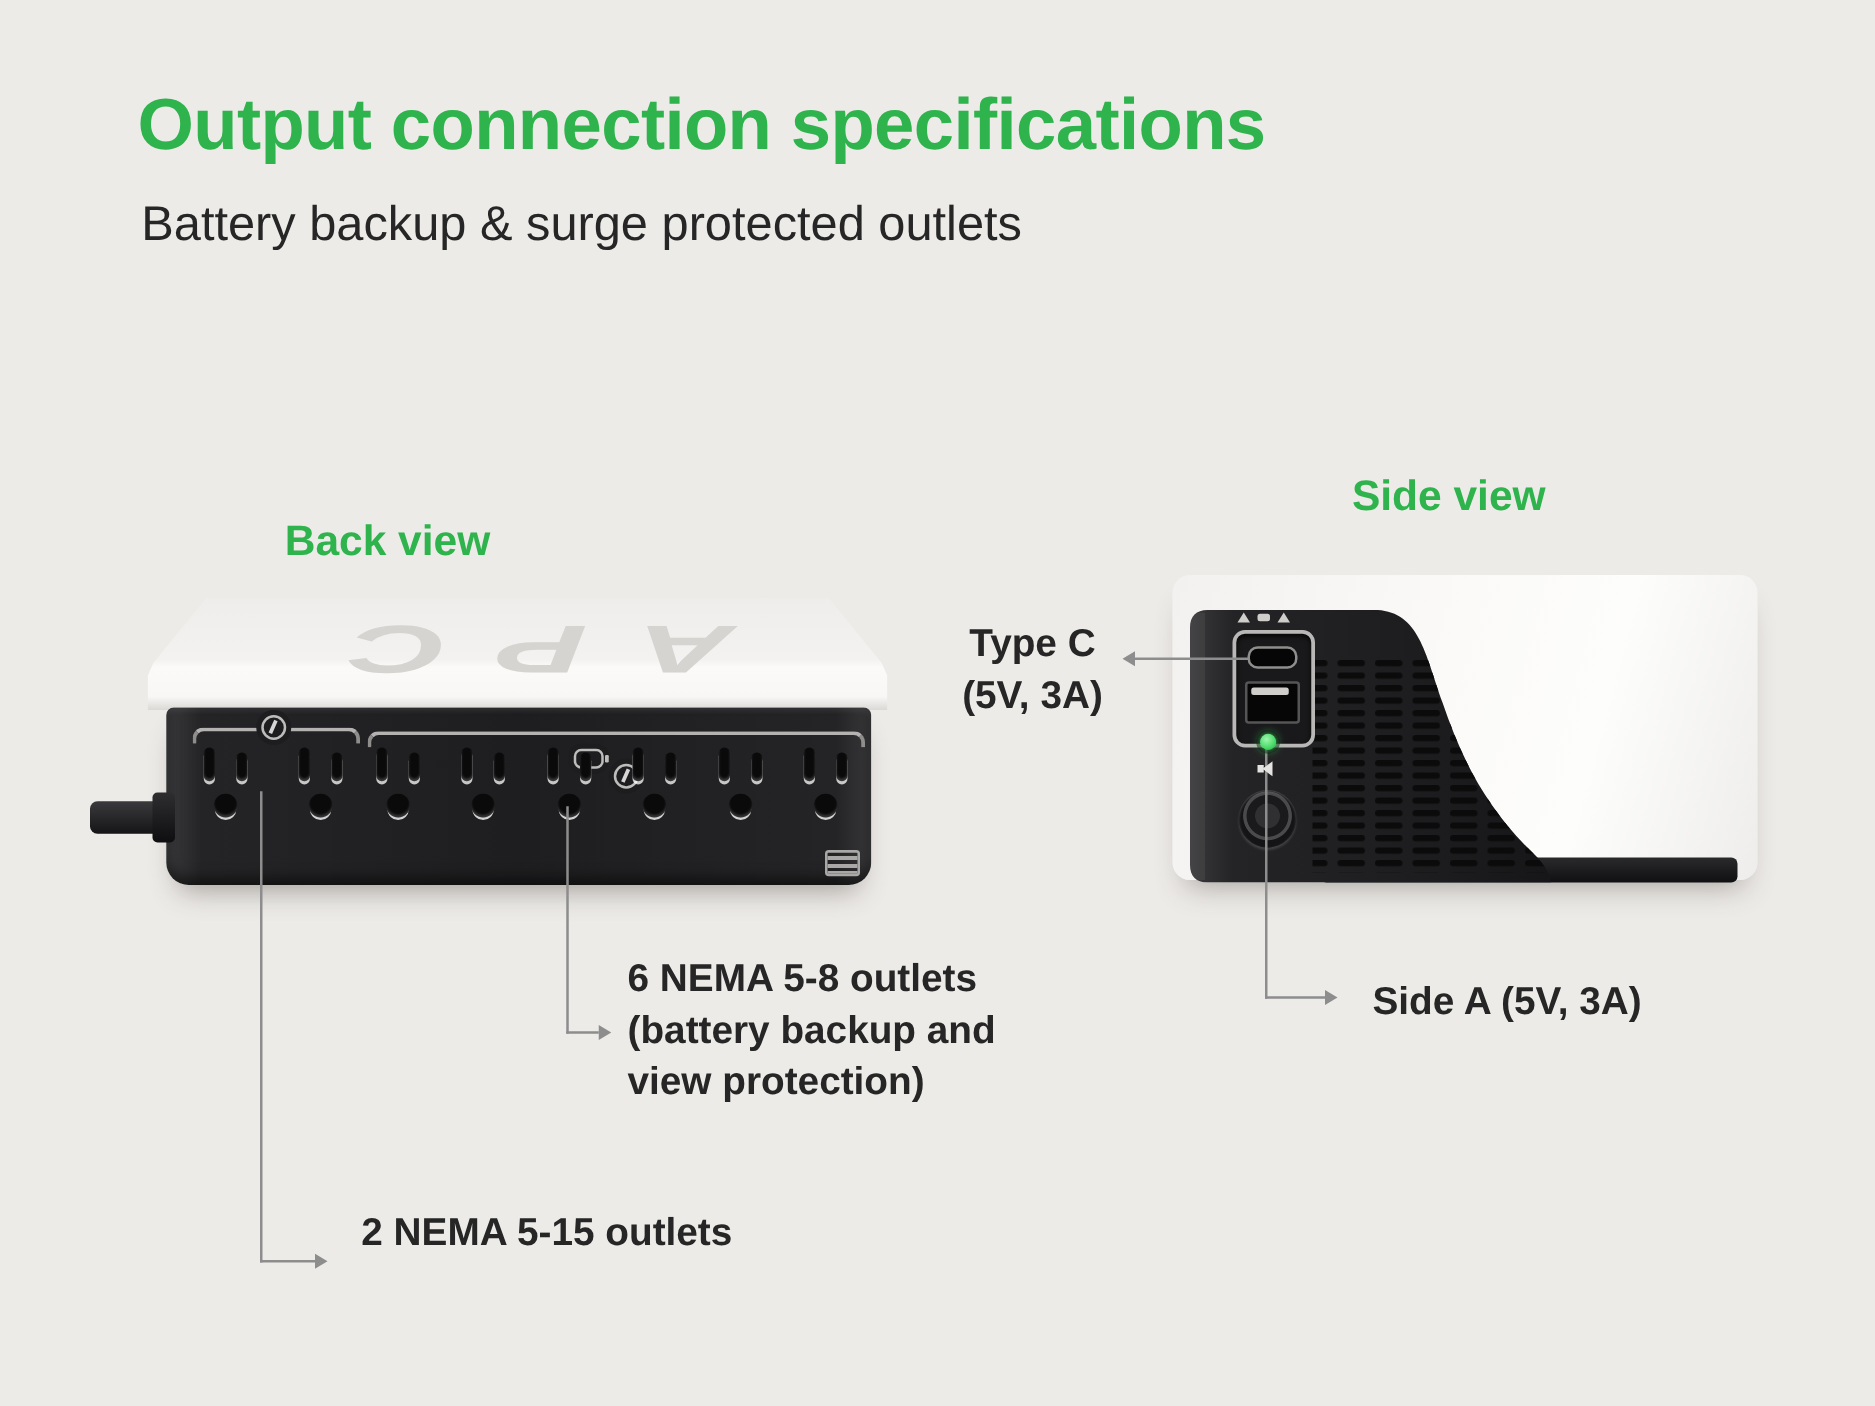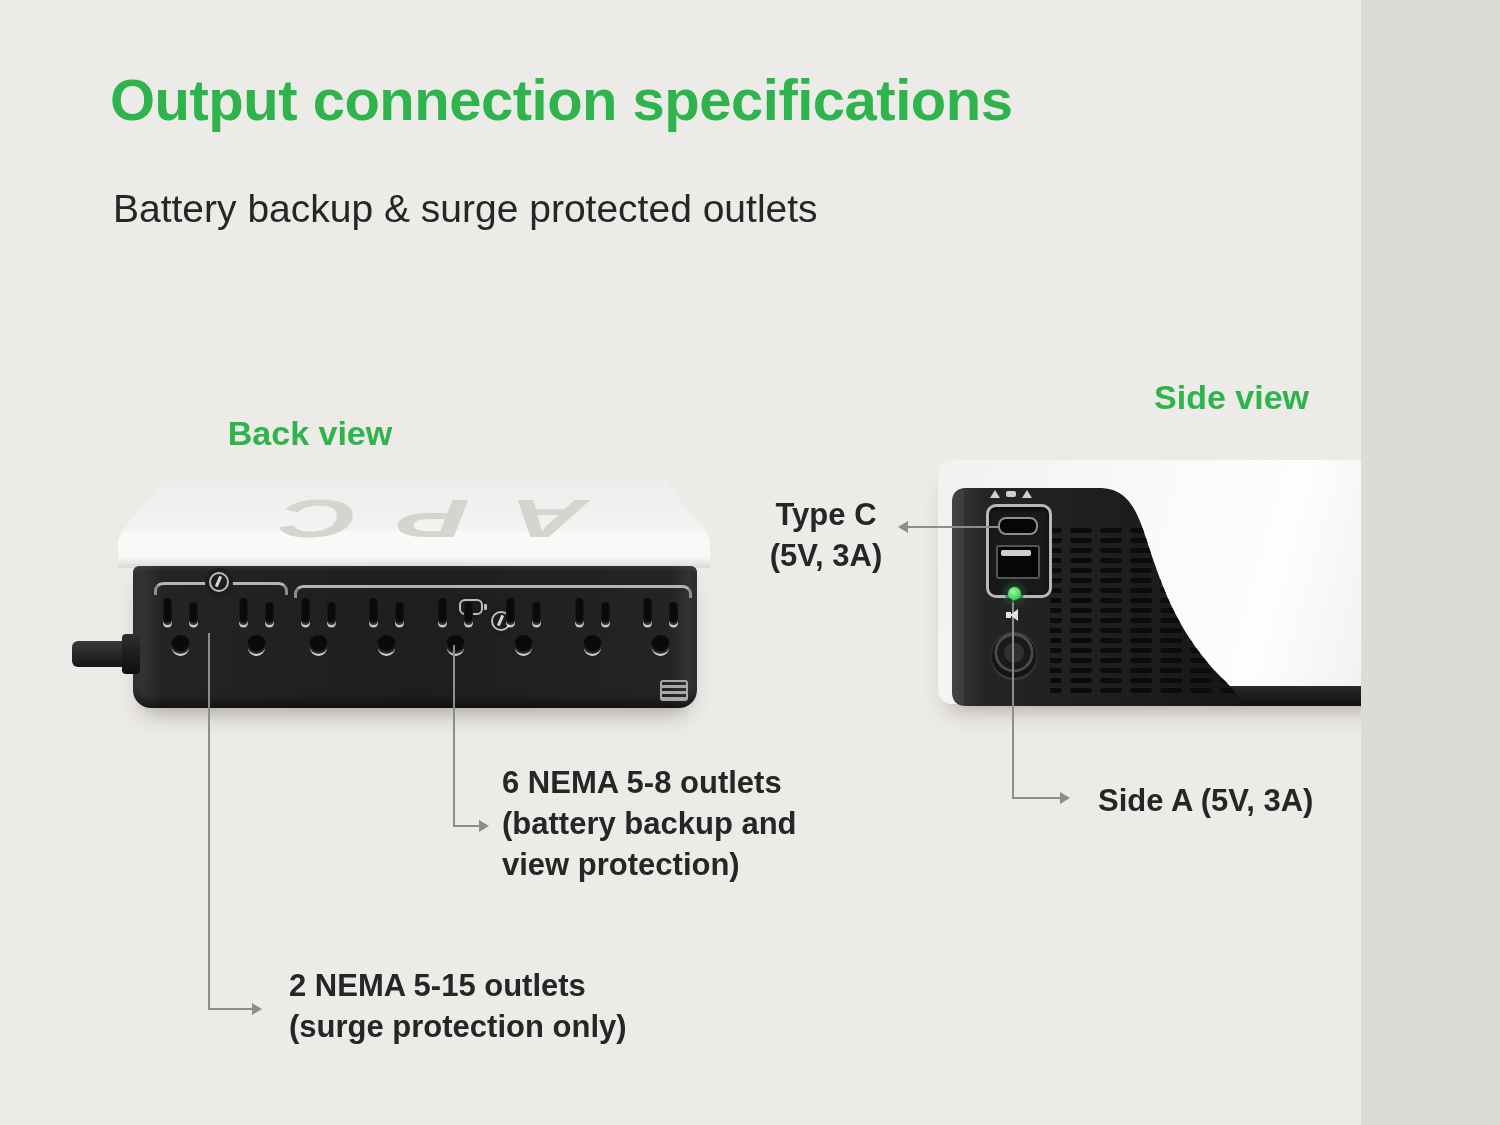--- a/index.html
+++ b/index.html
@@ -1,31 +1,30 @@
 <!DOCTYPE html>
 <html><head>
 <meta charset="utf-8">
 <style>
   html,body{margin:0;padding:0;background:#dddbd8;}
   .stage{
-    position:relative;width:1325px;height:1125px;overflow:hidden;
+    position:relative;width:1500px;height:1125px;overflow:hidden;
     background:var(--background,#edebe8);
     font-family:"Liberation Sans", sans-serif;
-    padding-left:36px;
   }
   .paper{position:absolute;left:0;top:0;z-index:0;}
   .layer{position:absolute;left:0;top:0;width:100%;height:100%;z-index:1;}
   .abs{position:absolute;}
 
   
   .title{left:110px;top:66px;font-size:58px;font-weight:800;color:var(--accent-green);letter-spacing:-0.5px;}
-  .subtitle{left:113px;top:158px;font-size:39px;font-weight:400;color:var(--text-dark);margin-top:29px;}
+  .subtitle{left:113px;top:158px;font-size:39px;font-weight:400;color:var(--text-dark);}
   .view-label{width:300px;text-align:center;top:378px;font-size:34px;font-weight:700;color:var(--accent-green);}
   .view-label.back{left:160px;margin-top:36px;}
-  .view-label.side{left:1009px;text-align:right;}
+  .view-label.side{left:1009px;}
 
   
   .ann{font-size:31px;line-height:41px;font-weight:700;color:var(--text-dark);}
   .ann.center{text-align:center;}
 
   
   .lv{width:2px;background:var(--leader-gray);}
   .lh{height:2px;background:var(--leader-gray);}
   .arrow-r{width:0;height:0;border-top:6px solid transparent;border-bottom:6px solid transparent;border-left:10px solid var(--leader-gray);}
   .arrow-l{width:0;height:0;border-top:6px solid transparent;border-bottom:6px solid transparent;border-right:10px solid var(--leader-gray);}
@@ -220,21 +219,20 @@
       <span class="usba"></span>
     </div>
     <div class="abs led"></div>
     <div class="abs mute"></div>
 
     <div class="abs lv" style="left:208px;top:633px;height:377px;"></div>
     <div class="abs lh" style="left:208px;top:1008px;width:44px;"></div>
     <div class="abs arrow-r" style="left:252px;top:1003px;"></div>
     <div class="abs ann" style="left:289px;top:965px;">
       <div>2 NEMA 5-15 outlets</div>
-      <div>(surge protection only)</div>
     </div>
 
     <div class="abs lv" style="left:453px;top:645px;height:182px;"></div>
     <div class="abs lh" style="left:453px;top:825px;width:26px;"></div>
     <div class="abs arrow-r" style="left:479px;top:820px;"></div>
     <div class="abs ann" style="left:502px;top:762px;">
       <div>6 NEMA 5-8 outlets</div>
       <div>(battery backup and</div>
       <div>view protection)</div>
     </div>

